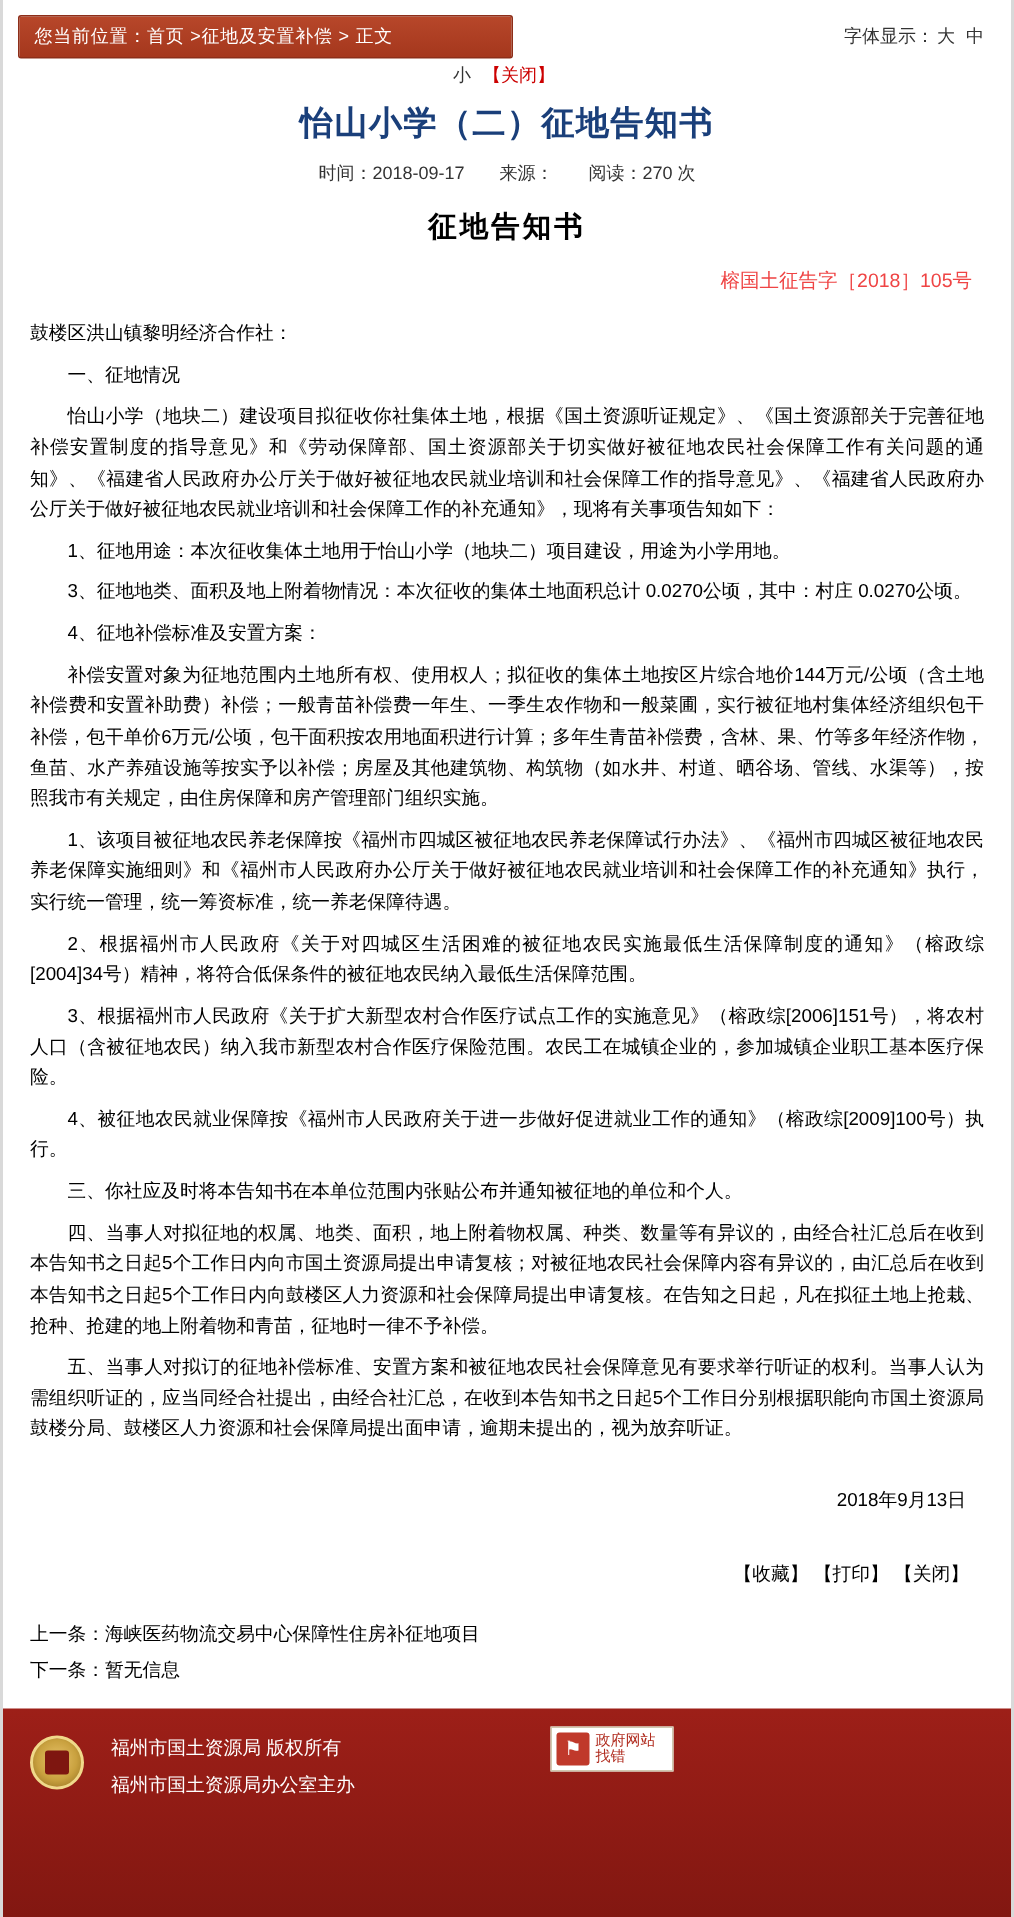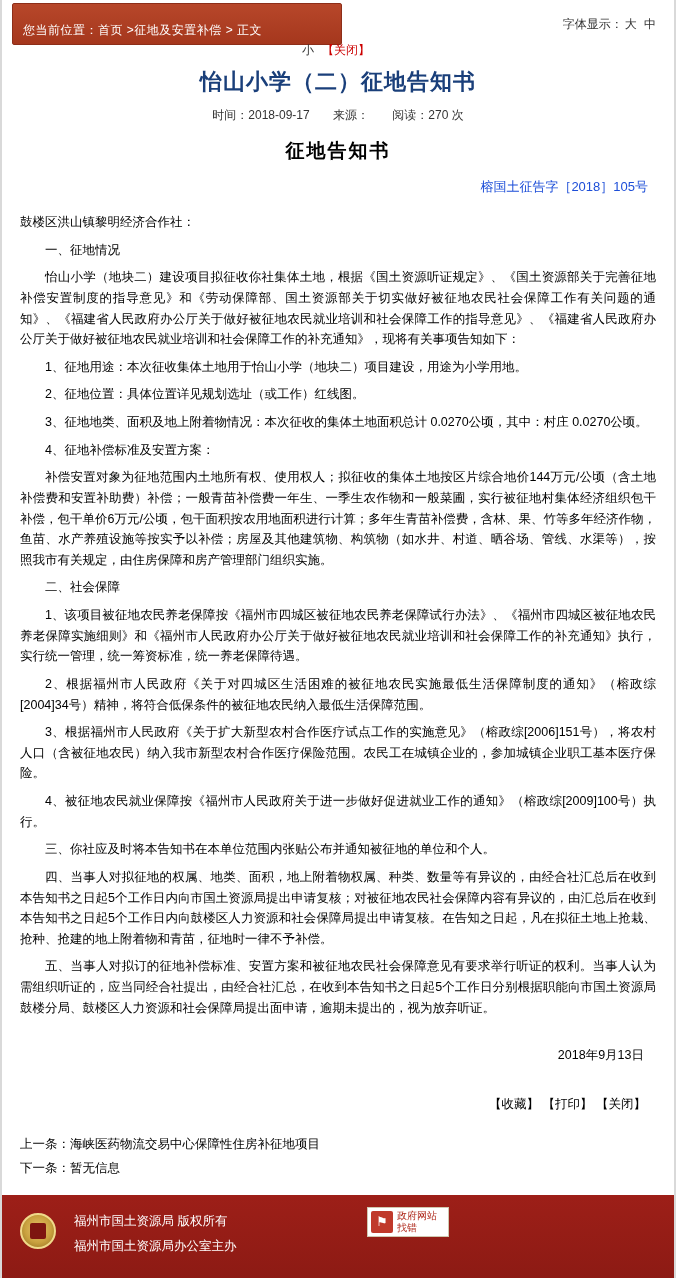--- a/index.html
+++ b/index.html
@@ -24,21 +24,21 @@
     align-items: center;
     justify-content: space-between;
     padding: 8px 10px 0 10px;
     height: 40px;
   }
   .crumb-box {
     background: #c0392b;
     background: linear-gradient(#b7472a, #a5371d);
     color: #ffffff;
     font-size: 12px;
-    padding: 18px 10px 5px 10px;
+    padding: 5px 10px 5px 10px;
     border: 1px solid #8d2e19;
     border-radius: 2px;
     min-width: 330px;
     letter-spacing: 0.5px;
   }
   .crumb-box span { color: #fff; }
   .font-size-ctrl {
     font-size: 12px;
     color: #333;
     padding-right: 6px;
@@ -78,21 +78,21 @@
     text-align: center;
     font-size: 19px;
     font-weight: bold;
     color: #000;
     margin-top: 14px;
     letter-spacing: 2px;
   }
   .doc-number {
     text-align: right;
     font-size: 13px;
-    color: #1d4ed8;
+    color: #ef4444;
     margin-top: 14px;
     padding-right: 26px;
   }
 
   
   .body-wrap {
     padding: 0 18px;
     font-size: 12.5px;
     line-height: 1.65;
     color: #000;
@@ -222,25 +222,23 @@
   </div>
 
   <div class="sub-title">征地告知书</div>
   <div class="doc-number">榕国土征告字［2018］105号</div>
 
   <div class="body-wrap">
     <p class="p-addressee">鼓楼区洪山镇黎明经济合作社：</p>
     <p class="indent">一、征地情况</p>
     <p class="indent">怡山小学（地块二）建设项目拟征收你社集体土地，根据《国土资源听证规定》、《国土资源部关于完善征地补偿安置制度的指导意见》和《劳动保障部、国土资源部关于切实做好被征地农民社会保障工作有关问题的通知》、《福建省人民政府办公厅关于做好被征地农民就业培训和社会保障工作的指导意见》、《福建省人民政府办公厅关于做好被征地农民就业培训和社会保障工作的补充通知》，现将有关事项告知如下：</p>
     <p class="indent">1、征地用途：本次征收集体土地用于怡山小学（地块二）项目建设，用途为小学用地。</p>
-    <p class="indent">2、征地位置：具体位置详见规划选址（或工作）红线图。</p>
     <p class="indent">3、征地地类、面积及地上附着物情况：本次征收的集体土地面积总计 0.0270公顷，其中：村庄 0.0270公顷。</p>
     <p class="indent">4、征地补偿标准及安置方案：</p>
     <p class="indent">补偿安置对象为征地范围内土地所有权、使用权人；拟征收的集体土地按区片综合地价144万元/公顷（含土地补偿费和安置补助费）补偿；一般青苗补偿费一年生、一季生农作物和一般菜圃，实行被征地村集体经济组织包干补偿，包干单价6万元/公顷，包干面积按农用地面积进行计算；多年生青苗补偿费，含林、果、竹等多年经济作物，鱼苗、水产养殖设施等按实予以补偿；房屋及其他建筑物、构筑物（如水井、村道、晒谷场、管线、水渠等），按照我市有关规定，由住房保障和房产管理部门组织实施。</p>
-    <p class="indent">二、社会保障</p>
     <p class="indent">1、该项目被征地农民养老保障按《福州市四城区被征地农民养老保障试行办法》、《福州市四城区被征地农民养老保障实施细则》和《福州市人民政府办公厅关于做好被征地农民就业培训和社会保障工作的补充通知》执行，实行统一管理，统一筹资标准，统一养老保障待遇。</p>
     <p class="indent">2、根据福州市人民政府《关于对四城区生活困难的被征地农民实施最低生活保障制度的通知》（榕政综[2004]34号）精神，将符合低保条件的被征地农民纳入最低生活保障范围。</p>
     <p class="indent">3、根据福州市人民政府《关于扩大新型农村合作医疗试点工作的实施意见》（榕政综[2006]151号），将农村人口（含被征地农民）纳入我市新型农村合作医疗保险范围。农民工在城镇企业的，参加城镇企业职工基本医疗保险。</p>
     <p class="indent">4、被征地农民就业保障按《福州市人民政府关于进一步做好促进就业工作的通知》（榕政综[2009]100号）执行。</p>
     <p class="indent">三、你社应及时将本告知书在本单位范围内张贴公布并通知被征地的单位和个人。</p>
     <p class="indent">四、当事人对拟征地的权属、地类、面积，地上附着物权属、种类、数量等有异议的，由经合社汇总后在收到本告知书之日起5个工作日内向市国土资源局提出申请复核；对被征地农民社会保障内容有异议的，由汇总后在收到本告知书之日起5个工作日内向鼓楼区人力资源和社会保障局提出申请复核。在告知之日起，凡在拟征土地上抢栽、抢种、抢建的地上附着物和青苗，征地时一律不予补偿。</p>
     <p class="indent">五、当事人对拟订的征地补偿标准、安置方案和被征地农民社会保障意见有要求举行听证的权利。当事人认为需组织听证的，应当同经合社提出，由经合社汇总，在收到本告知书之日起5个工作日分别根据职能向市国土资源局鼓楼分局、鼓楼区人力资源和社会保障局提出面申请，逾期未提出的，视为放弃听证。</p>
   </div>
 
   <div class="sign">

